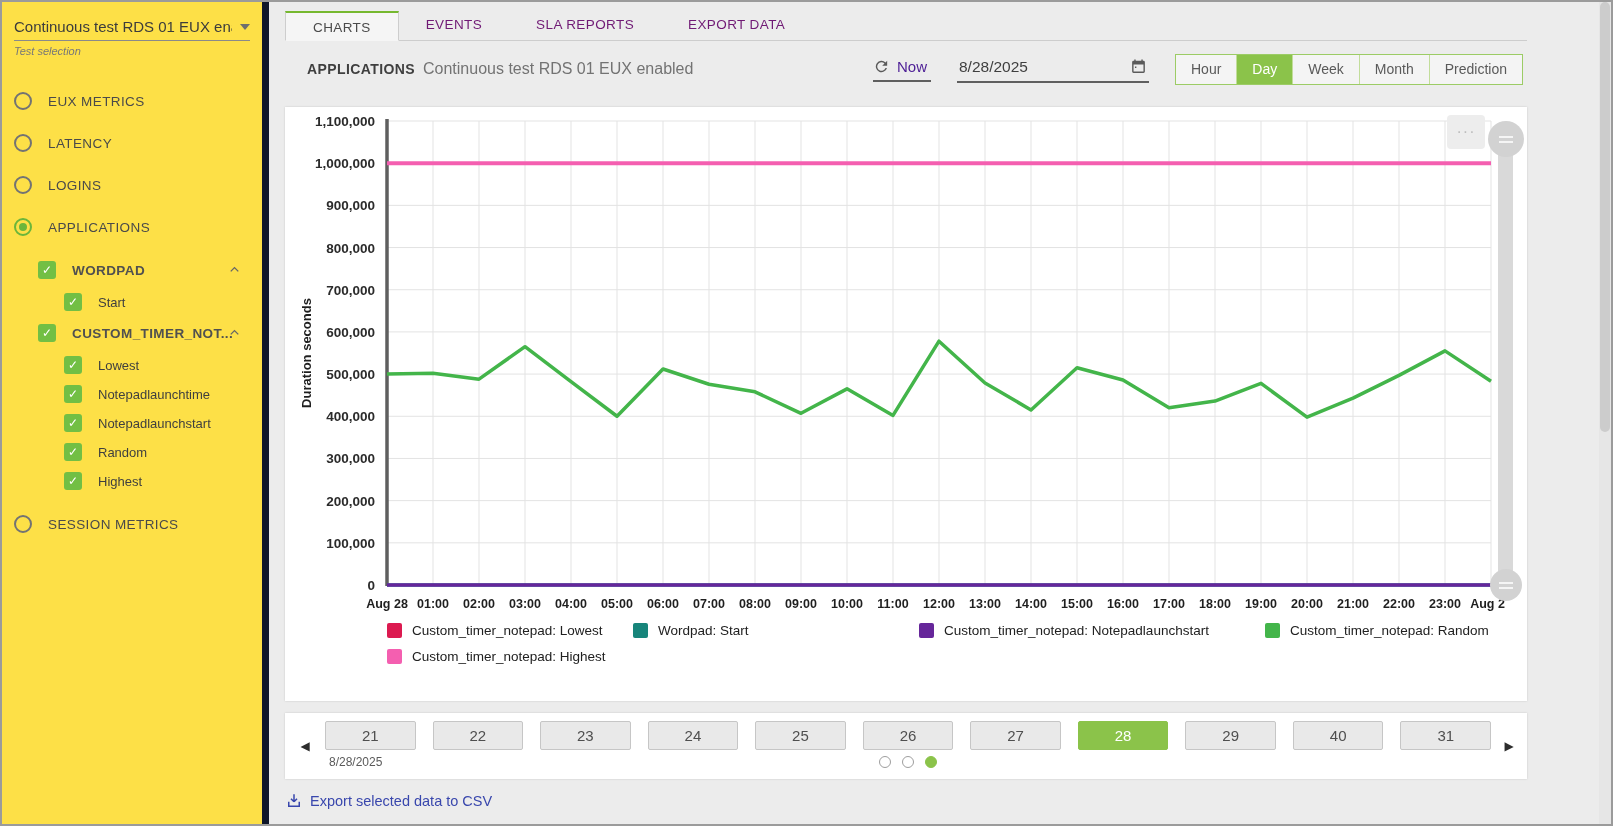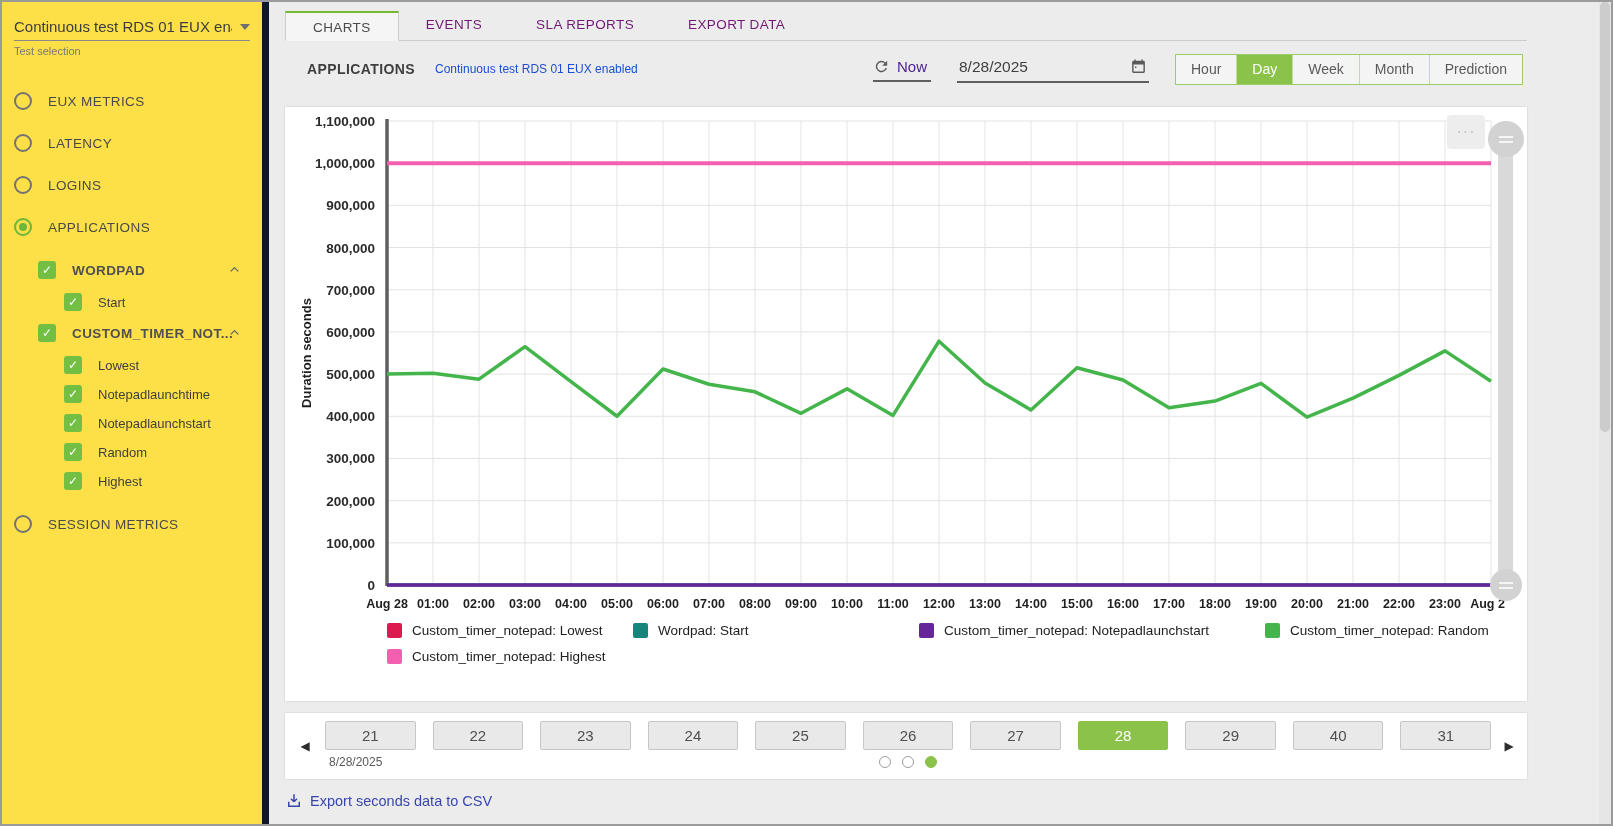--- a/index.html
+++ b/index.html
@@ -7,21 +7,21 @@
   body { font-family:"Liberation Sans", sans-serif; background:#b9b9b9; }
   .app { width:1613px; height:826px; border:2px solid #9b9b9b; background:#ececec; display:flex; }
 
   
   .sidebar { width:267px; background:#fde047; border-right:7px solid #0f172a; padding:12px 0 0 0; flex-shrink:0; }
   .test-select { margin:4px 12px 0 12px; border-bottom:1px solid #8a8a8a; padding-bottom:5px;
                  display:flex; align-items:center; justify-content:space-between; cursor:pointer; }
   .test-select .ts-value { font-size:15px; color:#3c3c3c; white-space:nowrap; overflow:hidden; }
   .caret { width:0; height:0; border-left:5px solid transparent; border-right:5px solid transparent;
            border-top:6px solid #6e6e6e; margin-left:8px; flex-shrink:0; }
-  .ts-label { margin:4px 12px 0 12px; font-size:11px; color:#787878; }
+  .ts-label { margin:4px 12px 0 12px; font-size:11px; font-style:italic; color:#787878; }
 
   .side-nav { margin-top:34px; }
   .side-row { display:flex; align-items:center; cursor:pointer; }
   .side-radio-row { margin:0 12px 22px 12px; height:20px; gap:16px; }
   .radio { width:18px; height:18px; border:2px solid #737373; border-radius:50%; flex-shrink:0; }
   .radio.on { border-color:#6bb63b; }
   .radio-dot { display:block; width:8px; height:8px; background:#6bb63b; border-radius:50%; margin:3px auto; }
   .side-label { font-size:13.5px; color:#4a4a4a; letter-spacing:.4px; }
   .group-row { margin:2px 14px 12px 36px; height:22px; gap:16px; position:relative; }
   .group-row .side-label { font-weight:bold; color:#505050; }
@@ -39,21 +39,21 @@
   
   .tabbar { display:flex; border-bottom:1px solid #cdcdcd; height:31px; align-items:flex-end; }
   .tab { padding:0 27px; height:30px; line-height:29px; font-size:13.5px; color:#701a75;
          letter-spacing:.4px; cursor:pointer; }
   .tab.active { background:#f5f5f5; border:1px solid #cdcdcd; border-top:2px solid #76b82f;
                 border-bottom:1px solid #f5f5f5; margin-bottom:-1px; color:#4a4a4a; }
 
   
   .header-strip { height:56px; display:flex; align-items:center; padding-left:22px; }
   .sect-title { font-size:14px; font-weight:bold; color:#3f3f3f; letter-spacing:.4px; }
-  .sect-sub { font-size:12px; color:#1d4ed8; margin-left:20px; }
+  .sect-sub { font-size:16px; color:#737373; margin-left:8px; }
   .hdr-controls { margin-left:auto; display:flex; align-items:center; gap:26px; padding-right:4px; }
   .now-btn { display:flex; align-items:center; gap:7px; border-bottom:2px solid #5f5f5f;
              padding:2px 4px 5px 0; cursor:pointer; }
   .now-btn span { font-size:15px; color:#4c1d95; }
   .date-field { width:192px; display:flex; align-items:center; justify-content:space-between;
                 border-bottom:2px solid #5f5f5f; padding:2px 2px 5px 2px; cursor:text; }
   .date-field span { font-size:15.5px; color:#3f3f3f; }
   .range-group { display:inline-flex; border:1px solid #9ccc65; background:#f6f6f6; }
   .range-btn { padding:0 15px; height:29px; line-height:29px; font-size:14px; color:#5a5a5a;
                background:#f4f4f4; border-left:1px solid #c2dd9a; cursor:pointer; }
@@ -360,20 +360,20 @@
         </div>
       </div>
       <div class="day-arrow right">▶</div>
     </div>
 
     <div class="export-row">
       <svg width="18" height="18" viewBox="0 0 24 24">
         <path d="M5 13v6h14v-6" fill="none" stroke="#3947ad" stroke-width="2"></path>
         <path d="M12 3v10m0 0l-4-4m4 4l4-4" fill="none" stroke="#3947ad" stroke-width="2"></path>
       </svg>
-      <span>Export seconds data to CSV</span>
+      <span>Export selected data to CSV</span>
     </div>
 
     <div class="pg-scroll">
       <div class="pg-thumb"></div>
     </div>
   </main>
 </div>
 
 </body></html>

